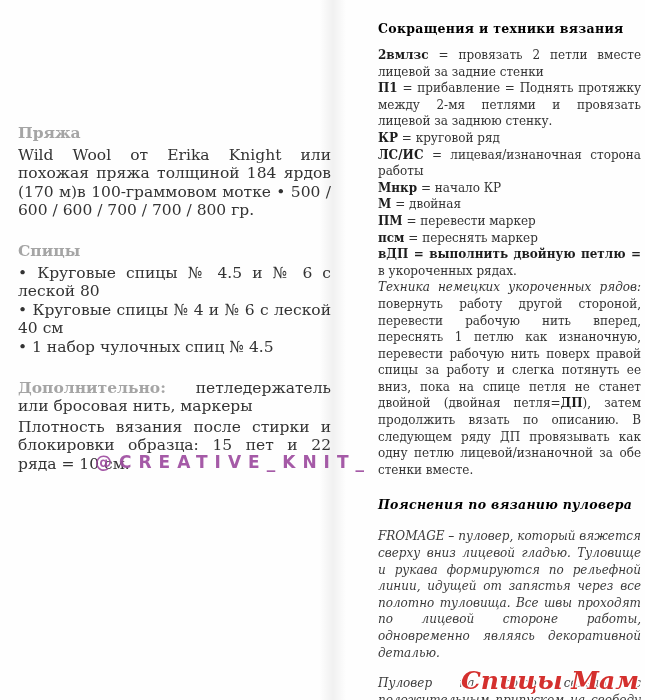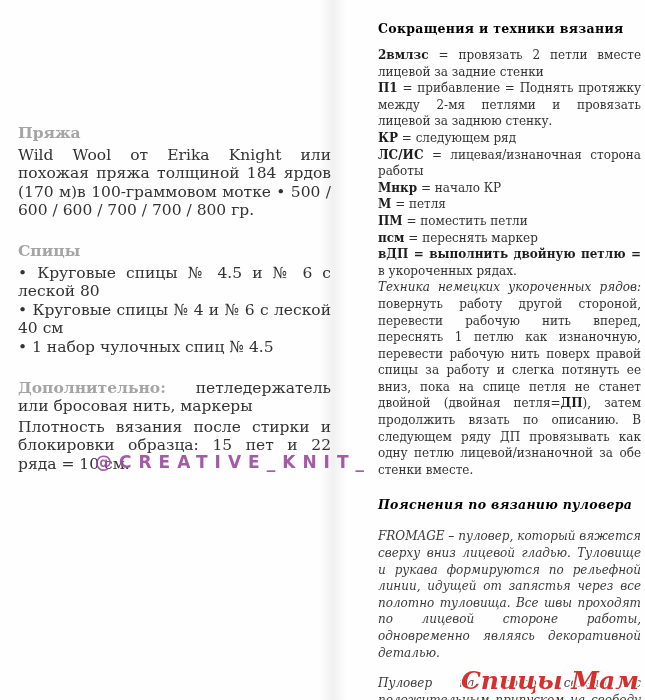--- a/index.html
+++ b/index.html
@@ -88,25 +88,25 @@
     <p class="sec-gap"><span class="h-inline">Дополнительно:</span> <span>петледержатель или бросовая нить, маркеры</span></p>
 
     <p class="gauge-after">Плотность вязания после стирки и блокировки образца: 15 пет и 22 ряда = 10 см.</p>
   </div>
 
   <div class="col-right">
     <h3>Сокращения и техники вязания</h3>
 
     <div class="abbr-item"><b>2вмлзс</b> <span>= провязать 2 петли вместе лицевой за задние стенки</span></div>
     <div class="abbr-item"><b>П1</b> <span>= прибавление = Поднять протяжку между 2-мя петлями и провязать лицевой за заднюю стенку.</span></div>
-    <div class="abbr-item"><b>КР</b> <span>= следующем ряд</span></div>
+    <div class="abbr-item"><b>КР</b> <span>= круговой ряд</span></div>
     <div class="abbr-item"><b>ЛС/ИС</b> <span>= лицевая/изнаночная сторона работы</span></div>
     <div class="abbr-item"><b>Мнкр</b> <span>= начало КР</span></div>
-    <div class="abbr-item"><b>М</b> <span>= петля</span></div>
-    <div class="abbr-item"><b>ПМ</b> <span>= поместить петли</span></div>
+    <div class="abbr-item"><b>М</b> <span>= двойная</span></div>
+    <div class="abbr-item"><b>ПМ</b> <span>= перевести маркер</span></div>
     <div class="abbr-item"><b>псм</b> <span>= переснять маркер</span></div>
     <div class="abbr-item"><b>вДП = выполнить двойную петлю =</b> <span>в укороченных рядах.</span></div>
 
     <p class="tech-para"><span class="tech-lead">Техника немецких укороченных рядов:</span> <span>повернуть работу другой стороной, перевести рабочую нить вперед, переснять 1 петлю как изнаночную, перевести рабочую нить поверх правой спицы за работу и слегка потянуть ее вниз, пока на спице петля не станет двойной (двойная петля=</span><b>ДП</b><span>), затем продолжить вязать по описанию. В следующем ряду ДП провязывать как одну петлю лицевой/изнаночной за обе стенки вместе.</span></p>
 
     <h3 class="notes-h">Пояснения по вязанию пуловера</h3>
     <p class="note-para">FROMAGE – пуловер, который вяжется сверху вниз лицевой гладью. Туловище и рукава формируются по рельефной линии, идущей от запястья через все полотно туловища. Все швы проходят по лицевой стороне работы, одновременно являясь декоративной деталью.</p>
     <p class="note-para">Пуловер на фото связан с положительным припуском на свободу облегания 20 - 40 см, в то время как рукава от рукава до запястья имеют прилегающую форму.</p>
   </div>
 

